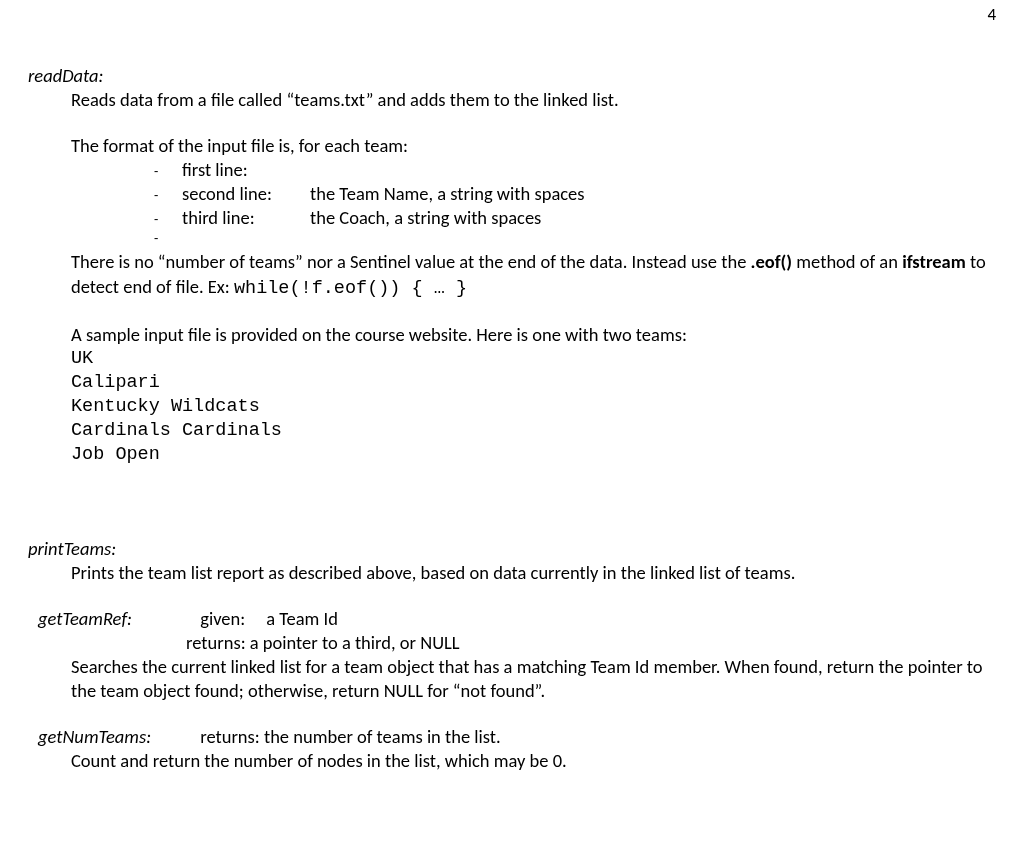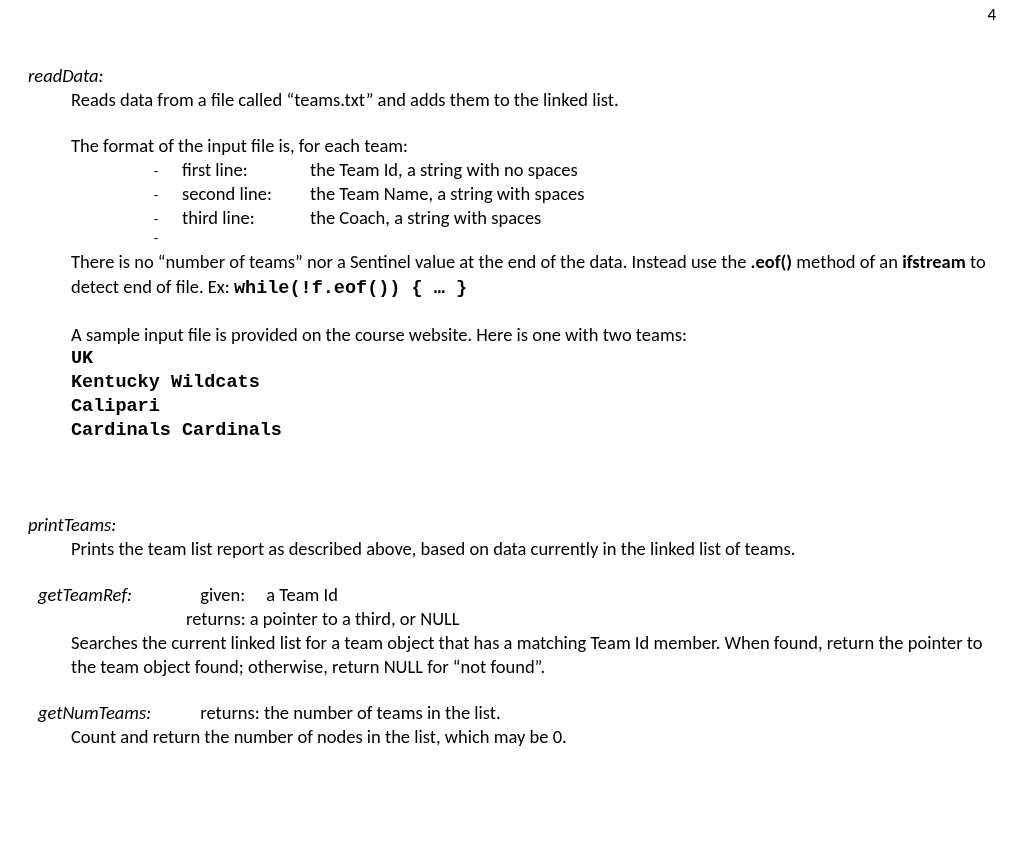--- a/index.html
+++ b/index.html
@@ -53,21 +53,20 @@
     display: inline-block;
     width: 128px;
   }
   .bullet-desc {
   }
   .spacer-sm { height: 2px; }
   .spacer-md { height: 22px; }
   .spacer-lg { height: 30px; }
   .code {
     font-family: Consolas, "Courier New", monospace;
-    font-weight: bold;
   }
   .bold {
     font-weight: bold;
   }
   .line {
     display: block;
     margin-left: 43px;
   }
   .given-row {
     margin-left: 10px;
@@ -89,21 +88,20 @@
   <div class="indent-1 line">Reads data from a file called “teams.txt” and adds them to the linked list.</div>
 
   <div class="spacer-md"></div>
 
   <div class="indent-1 line">The format of the input file is, for each team:</div>
 
   <div class="bullets">
     <div class="bullet-row">
       <span class="bullet-dash">-</span>
       <span class="bullet-label">first line:</span>
-      <span class="bullet-desc">the Team Id, a string with no spaces</span>
     </div>
     <div class="bullet-row">
       <span class="bullet-dash">-</span>
       <span class="bullet-label">second line:</span>
       <span class="bullet-desc">the Team Name, a string with spaces</span>
     </div>
     <div class="bullet-row">
       <span class="bullet-dash">-</span>
       <span class="bullet-label">third line:</span>
       <span class="bullet-desc">the Coach, a string with spaces</span>
@@ -116,23 +114,24 @@
   <div class="spacer-sm"></div>
 
   <div class="indent-1 line">
     <span>There is no “number of teams” nor a Sentinel value at the end of the data. Instead use the </span><span class="bold">.eof()</span><span> method of an </span><span class="bold">ifstream</span><span> to detect end of file. Ex:   </span><span class="code">while(!f.eof()) { … }</span>
   </div>
 
   <div class="spacer-md"></div>
 
   <div class="indent-1 line">A sample input file is provided on the course website. Here is one with two teams:</div>
   <div class="indent-1 code line">UK</div>
+  <div class="indent-1 code line">Calipari</div>
   <div class="indent-1 code line">Kentucky Wildcats</div>
-  <div class="indent-1 code line">Calipari</div>
   <div class="indent-1 code line">Cardinals Cardinals</div>
+  <div class="indent-1 code line">Job Open</div>
 
   <div class="spacer-lg"></div>
 
   <div class="section-title indent-label">printTeams:</div>
   <div class="indent-1 line">Prints the team list report as described above, based on data currently in the linked list of teams.</div>
 
   <div class="spacer-md"></div>
 
   <div class="given-row">
     <span class="fn-name">getTeamRef:</span>

